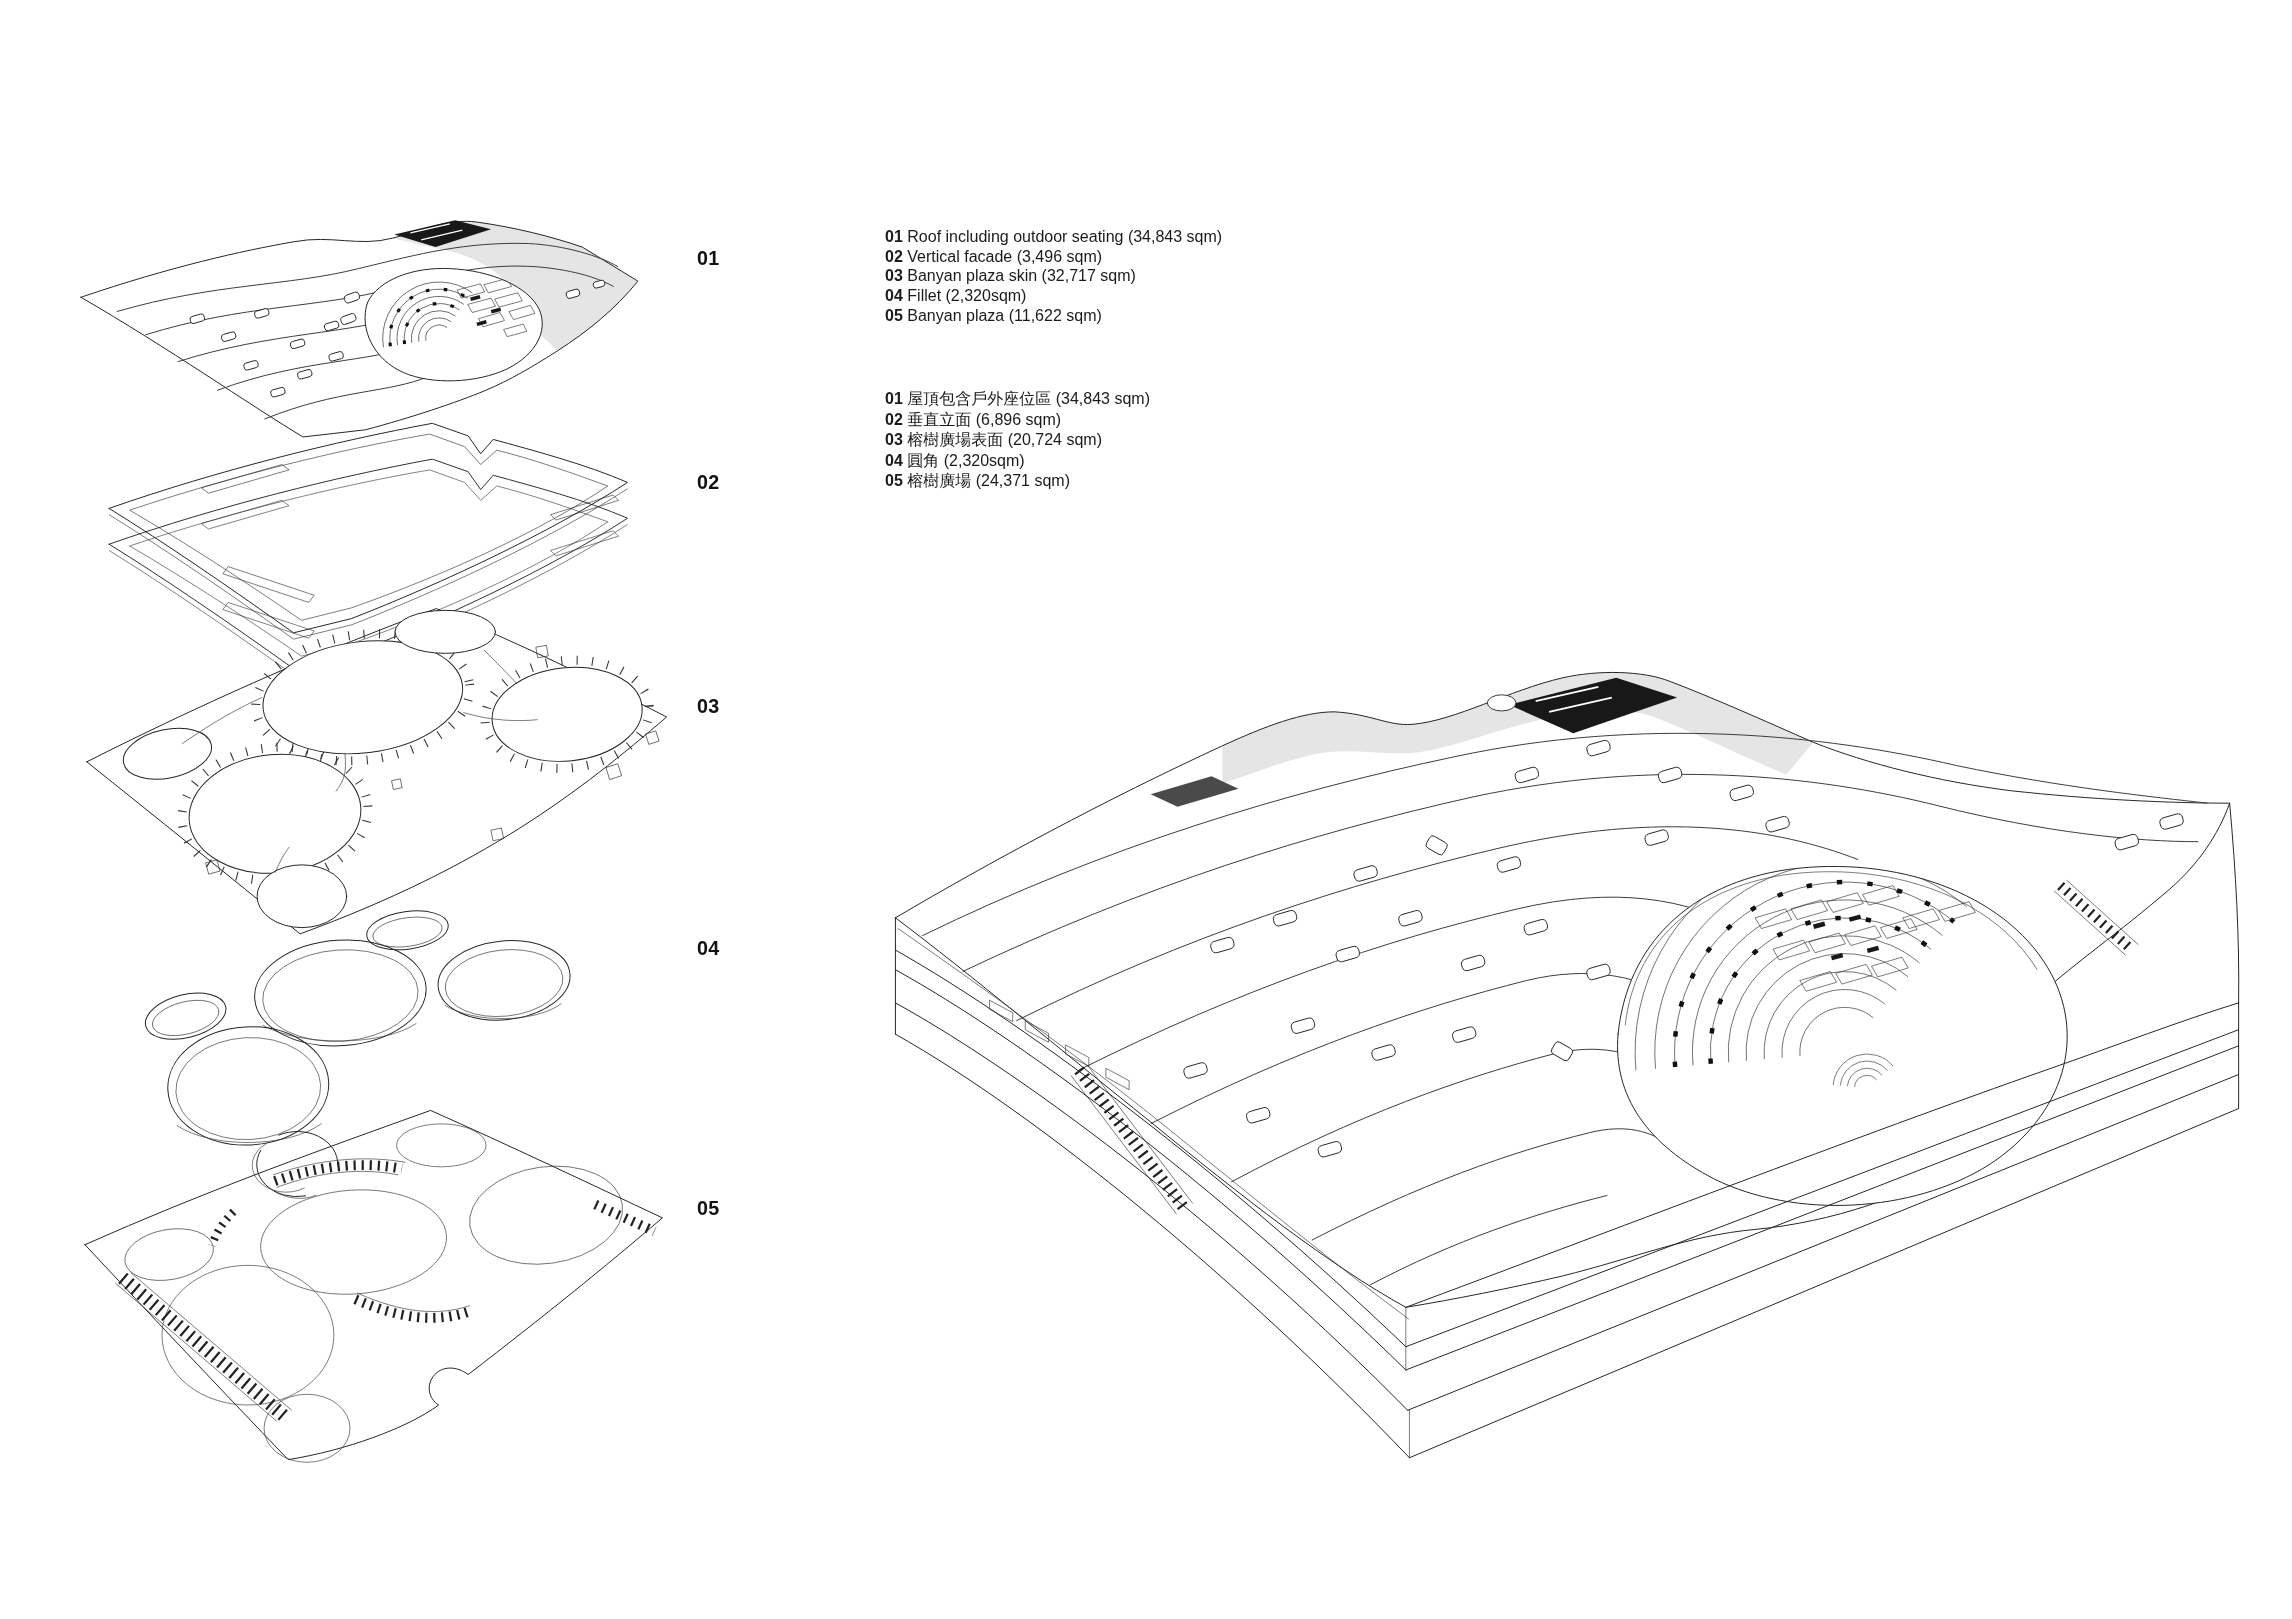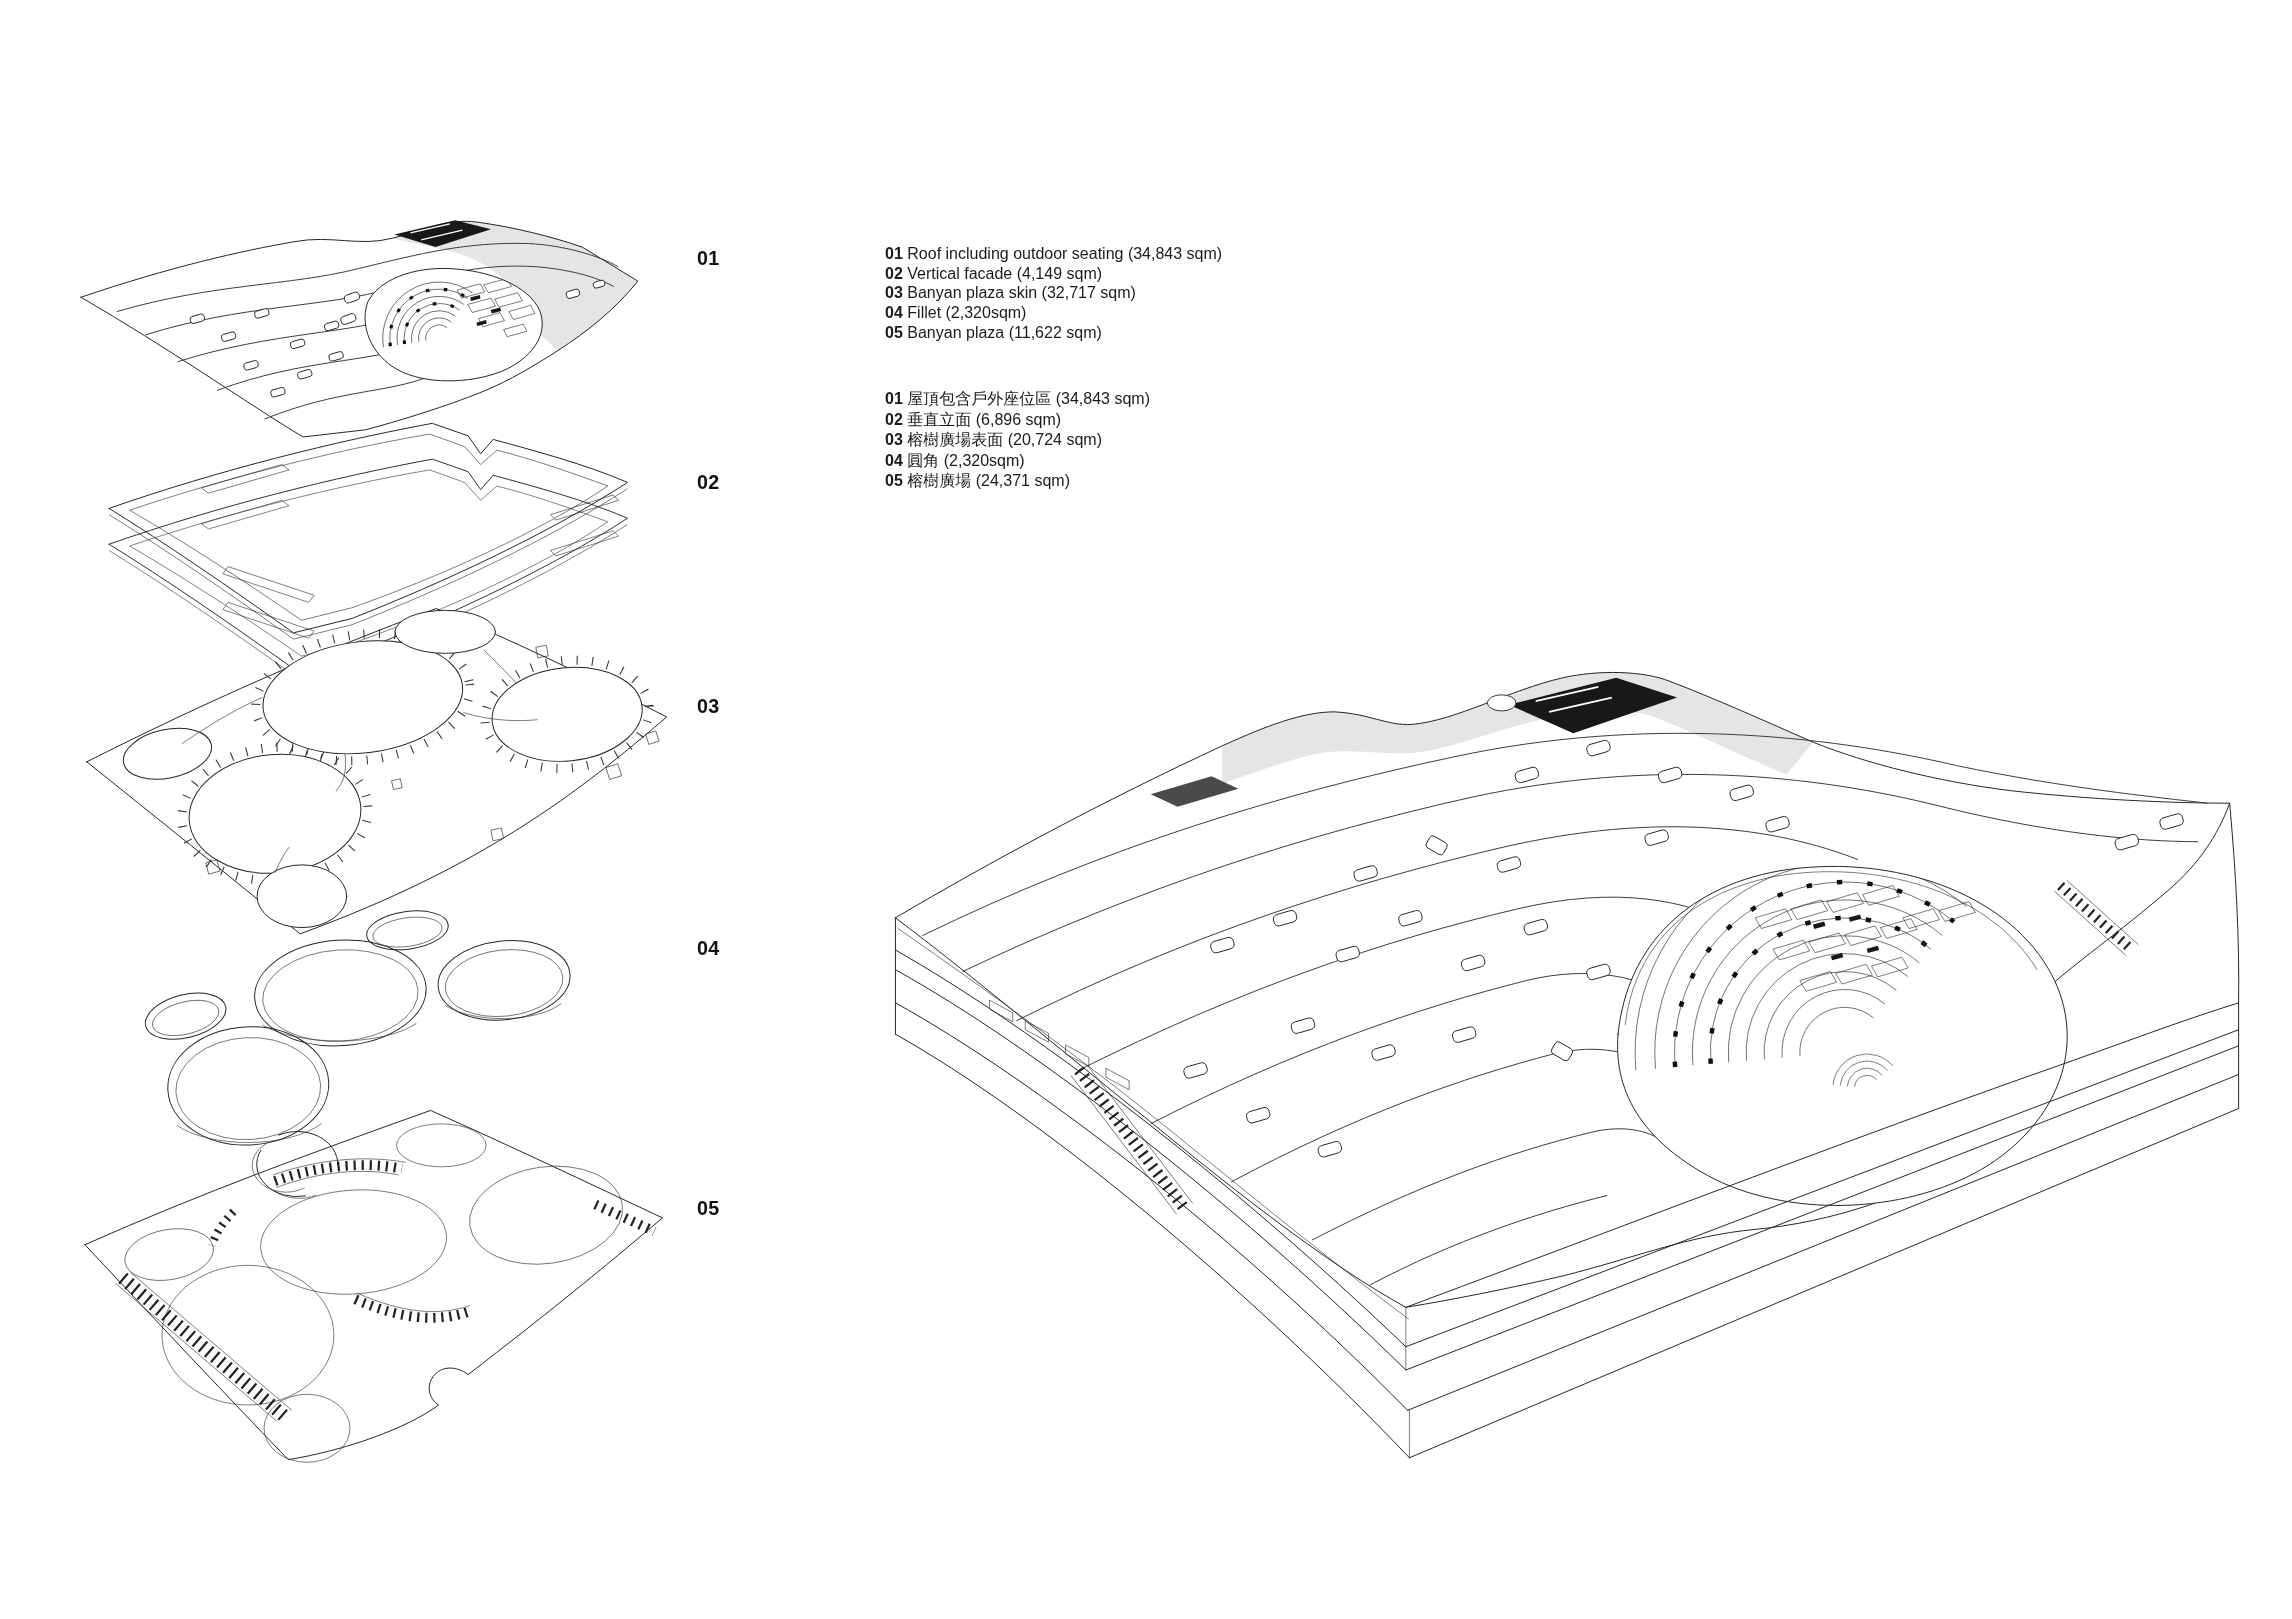--- a/index.html
+++ b/index.html
@@ -192,23 +192,23 @@
       <path class="ladder" d="M 196 128 C 184 140 176 152 172 166" stroke-width="9"></path>
     </g>
   </svg>
 
   <div class="stack-label" style="left:697px;top:247px">01</div>
   <div class="stack-label" style="left:697px;top:471px">02</div>
   <div class="stack-label" style="left:697px;top:695px">03</div>
   <div class="stack-label" style="left:697px;top:937px">04</div>
   <div class="stack-label" style="left:697px;top:1197px">05</div>
 
-  <div class="legend en" style="top:244px">
+  <div class="legend en" style="top:227px">
     <div class="line"><b>01</b><span>Roof including outdoor seating (34,843 sqm)</span></div>
-    <div class="line"><b>02</b><span>Vertical facade (4,149 sqm)</span></div>
+    <div class="line"><b>02</b><span>Vertical facade (3,496 sqm)</span></div>
     <div class="line"><b>03</b><span>Banyan plaza skin (32,717 sqm)</span></div>
     <div class="line"><b>04</b><span>Fillet (2,320sqm)</span></div>
     <div class="line"><b>05</b><span>Banyan plaza (11,622 sqm)</span></div>
   </div>
 
   <div class="legend zh" style="top:389px">
     <div class="line"><b>01</b><span>屋頂包含戶外座位區 (34,843 sqm)</span></div>
     <div class="line"><b>02</b><span>垂直立面 (6,896 sqm)</span></div>
     <div class="line"><b>03</b><span>榕樹廣場表面 (20,724 sqm)</span></div>
     <div class="line"><b>04</b><span>圓角 (2,320sqm)</span></div>

